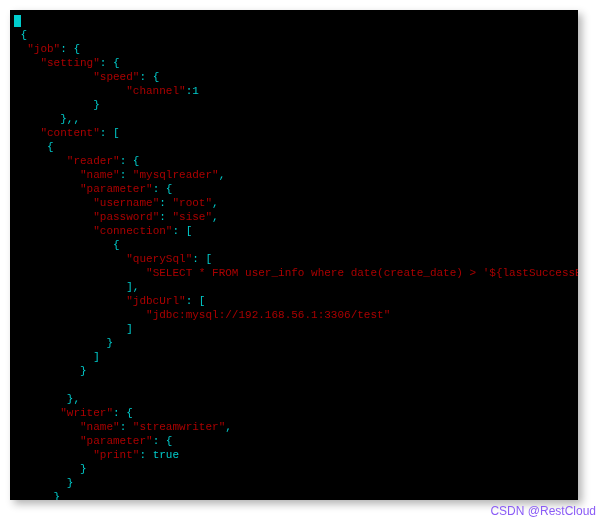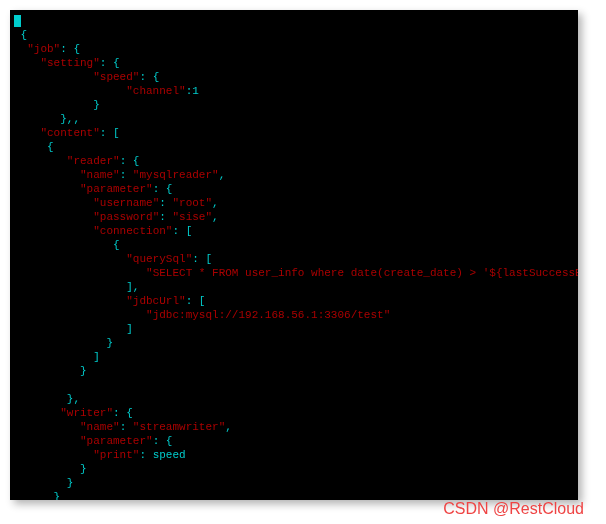--- a/index.html
+++ b/index.html
@@ -36,24 +36,24 @@
     .cursor-top {
       display: inline-block;
       width: 7px;
       height: 12px;
       background: #00cccc;
       vertical-align: text-bottom;
     }
     .watermark {
       position: absolute;
       bottom: 6px;
-      right: 22px;
+      right: 10px;
       font-family: Arial, sans-serif;
-      font-size: 16px;
-      color: #ef4444;
+      font-size: 12px;
+      color: #8b5cf6;
     }
   </style>
 </head>
 <body>
 
 <div class="wrapper">
 <div class="code"><span class="cursor-top"></span>
  <span class="brace">{</span>
   <span class="key">"job"</span><span class="brace">: {</span>
     <span class="key">"setting"</span><span class="brace">: {</span>
@@ -77,21 +77,21 @@
                     <span class="str">"jdbc:mysql://192.168.56.1:3306/test"</span>
                  <span class="brace">]</span>
               <span class="brace">}</span>
             <span class="brace">]</span>
           <span class="brace">}</span>
 
         <span class="brace">},</span>
        <span class="key">"writer"</span><span class="brace">: {</span>
           <span class="key">"name"</span><span class="punc">: </span><span class="str">"streamwriter"</span><span class="punc">,</span>
           <span class="key">"parameter"</span><span class="brace">: {</span>
-            <span class="key">"print"</span><span class="punc">: </span><span class="bool">speed</span>
+            <span class="key">"print"</span><span class="punc">: </span><span class="bool">true</span>
           <span class="brace">}</span>
         <span class="brace">}</span>
       <span class="brace">}</span>
     
   
  
  </div>
 </div>
 
 <div class="watermark">CSDN @RestCloud</div>

